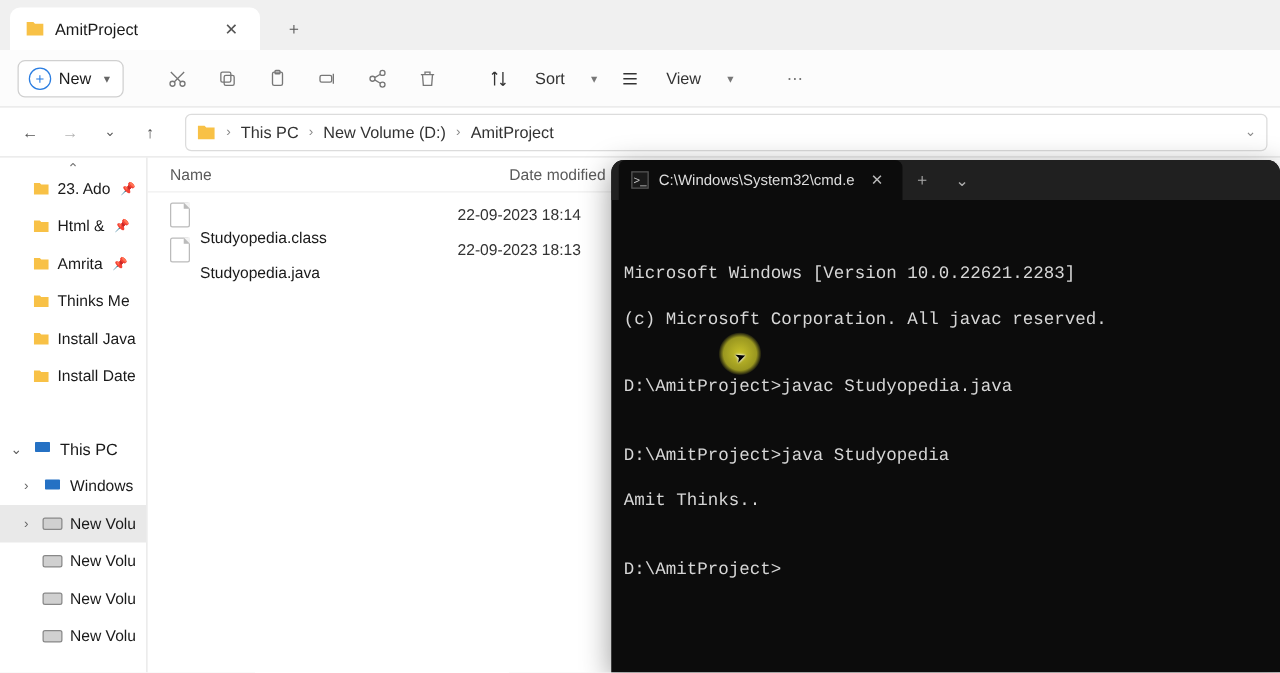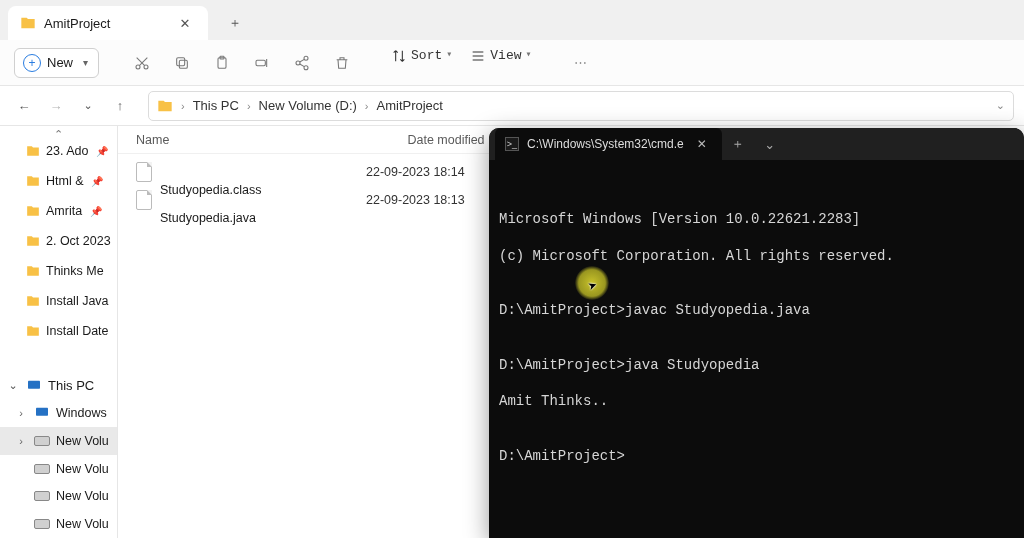--- a/index.html
+++ b/index.html
@@ -86,25 +86,24 @@
   .new-btn .chev { color:#666; font-size:10px; margin-left:4px; }
 
   .tb-icon {
     width:34px; height:30px;
     display:flex; align-items:center; justify-content:center;
     color:#777;
     border-radius:5px;
   }
   .tb-sep { width:14px; }
   .tb-group {
-    display:flex; gap:4px;
+    display:flex; align-items:center; gap:21px;
     color:#333;
     padding:0 6px;
     height:30px;
-    font-family:Liberation Mono, monospace;
   }
   .tb-group .chev { color:#777; font-size:10px; }
 
   
   .addr-row {
     height:40px;
     display:flex;
     align-items:center;
     padding: 0 10px;
     gap:4px;
@@ -438,28 +437,20 @@
             </span>
             <span>Amrita</span>
             <span class="pin">📌</span>
           </div>
         <div class="quick-item">
             <span class="folder-ico">
               <svg width="14" height="14" viewBox="0 0 24 24" fill="currentColor">
                 <path d="M10 4H2v16h20V6H12l-2-2z"></path>
               </svg>
             </span>
-            <span>2. Oct 2023</span>
-          </div>
-        <div class="quick-item">
-            <span class="folder-ico">
-              <svg width="14" height="14" viewBox="0 0 24 24" fill="currentColor">
-                <path d="M10 4H2v16h20V6H12l-2-2z"></path>
-              </svg>
-            </span>
             <span>Thinks Me</span>
           </div>
         <div class="quick-item">
             <span class="folder-ico">
               <svg width="14" height="14" viewBox="0 0 24 24" fill="currentColor">
                 <path d="M10 4H2v16h20V6H12l-2-2z"></path>
               </svg>
             </span>
             <span>Install Java</span>
           </div>
@@ -544,21 +535,21 @@
     <div class="term-tab">
       <span class="cmd-ico">&gt;_</span>
       <span>C:\Windows\System32\cmd.e</span>
       <span class="close">✕</span>
     </div>
     <div class="add-tab">＋</div>
     <div class="tab-drop">⌄</div>
   </div>
   <div class="term-body">
 <span style="display: block; margin-top: 24px;">Microsoft Windows [Version 10.0.22621.2283]</span>
-<span style="display: block;">(c) Microsoft Corporation. All rights reserved.</span>
+<span style="display: block;">(c) Microsoft Corporation. All javac reserved.</span>
 <span style="display: block;"></span>
 <span style="display: block;">D:\AmitProject&gt;javac Studyopedia.java</span>
 <span style="display: block;"></span>
 <span style="display: block;">D:\AmitProject&gt;java Studyopedia</span>
 <span style="display: block;">Amit Thinks..</span>
 <span style="display: block;"></span>
 <span style="display: block;">D:\AmitProject&gt;</span>
     <span class="cursor-spot"></span>
     <span class="cursor-arrow">➤</span>
   </div>

